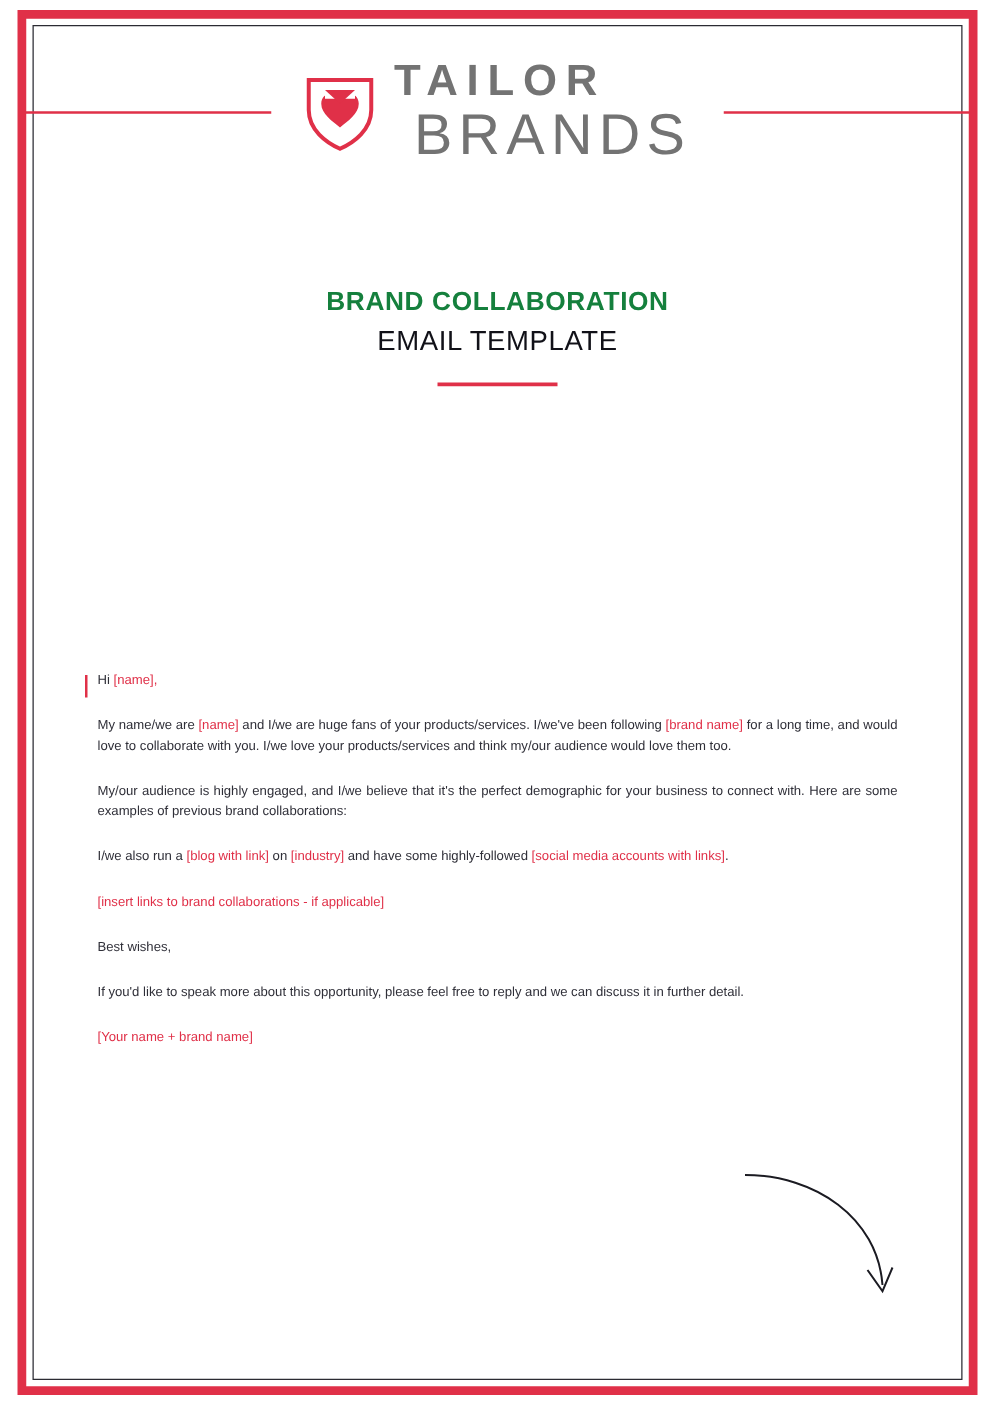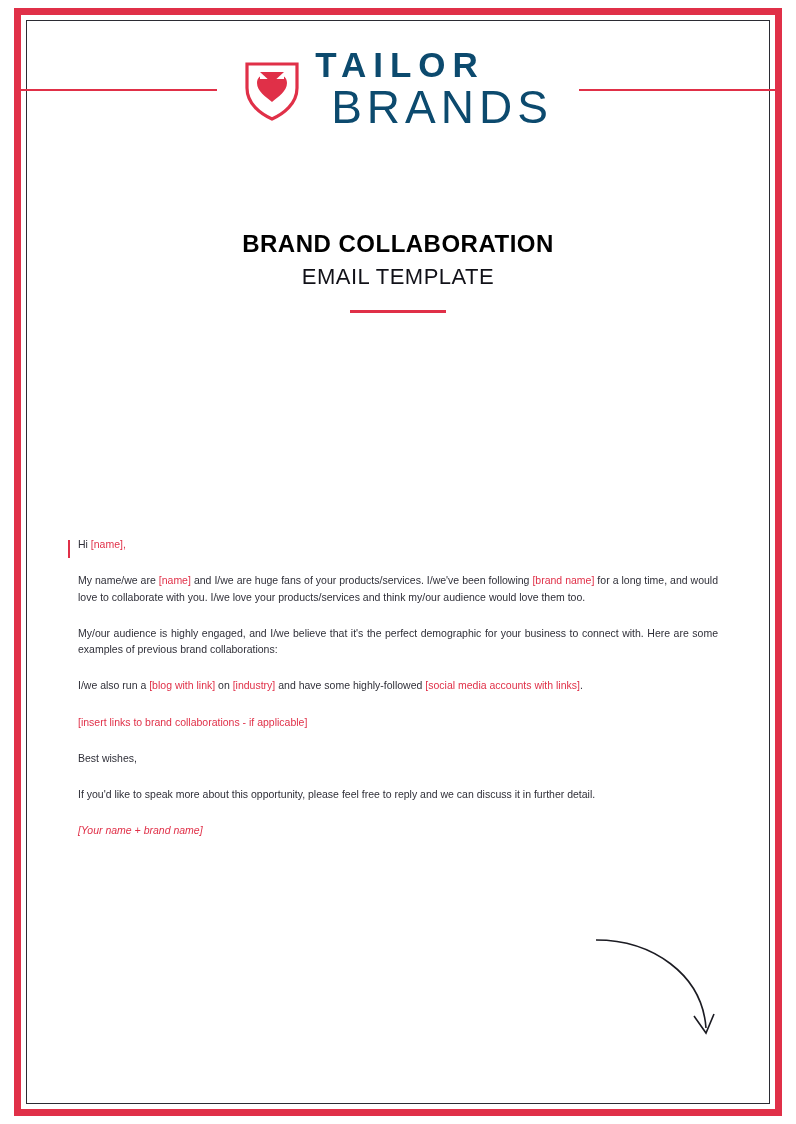--- a/index.html
+++ b/index.html
@@ -69,21 +69,21 @@
   .logo-mark {
     width: 58px;
     height: 64px;
     margin-right: 14px;
     flex: 0 0 auto;
   }
   .logo-words {
     display: flex;
     flex-direction: column;
     justify-content: center;
-    color: #0c4a6e;
+    color: #737373;
   }
   .logo-words .l1 {
     font-size: 35px;
     letter-spacing: 7px;
     line-height: 1.0;
     font-weight: 700;
   }
   .logo-words .l2 {
     font-size: 46px;
     letter-spacing: 5px;
@@ -94,24 +94,24 @@
 
   
   .title-wrap {
     position: absolute;
     left: 26px;
     top: 230px;
     width: 744px;
     text-align: center;
   }
   .title-main {
-    font-size: 24px;
+    font-size: 21px;
     font-weight: 700;
     letter-spacing: 0.5px;
-    color: #000000;
+    color: #15803d;
   }
   .title-sub {
     font-size: 22px;
     font-weight: 400;
     letter-spacing: 0.5px;
     color: #111118;
     margin-top: 6px;
   }
   .title-divider {
     width: 96px;
@@ -141,21 +141,21 @@
     left: -10px;
     top: 4px;
     width: 1.5px;
     height: 18px;
     background: #e03048;
   }
   .letter p {
     margin: 0 0 20px 0;
     text-align: justify;
   }
-  .letter p.last { margin-bottom: 16px; font-style: italic; }
+  .letter p.last { margin-bottom: 16px; }
   .ph { color: #e03048; }
   .ph-line { color: #e03048; }
 
   
   .arrow {
     position: absolute;
     left: 590px;
     top: 932px;
     width: 130px;
     height: 112px;

